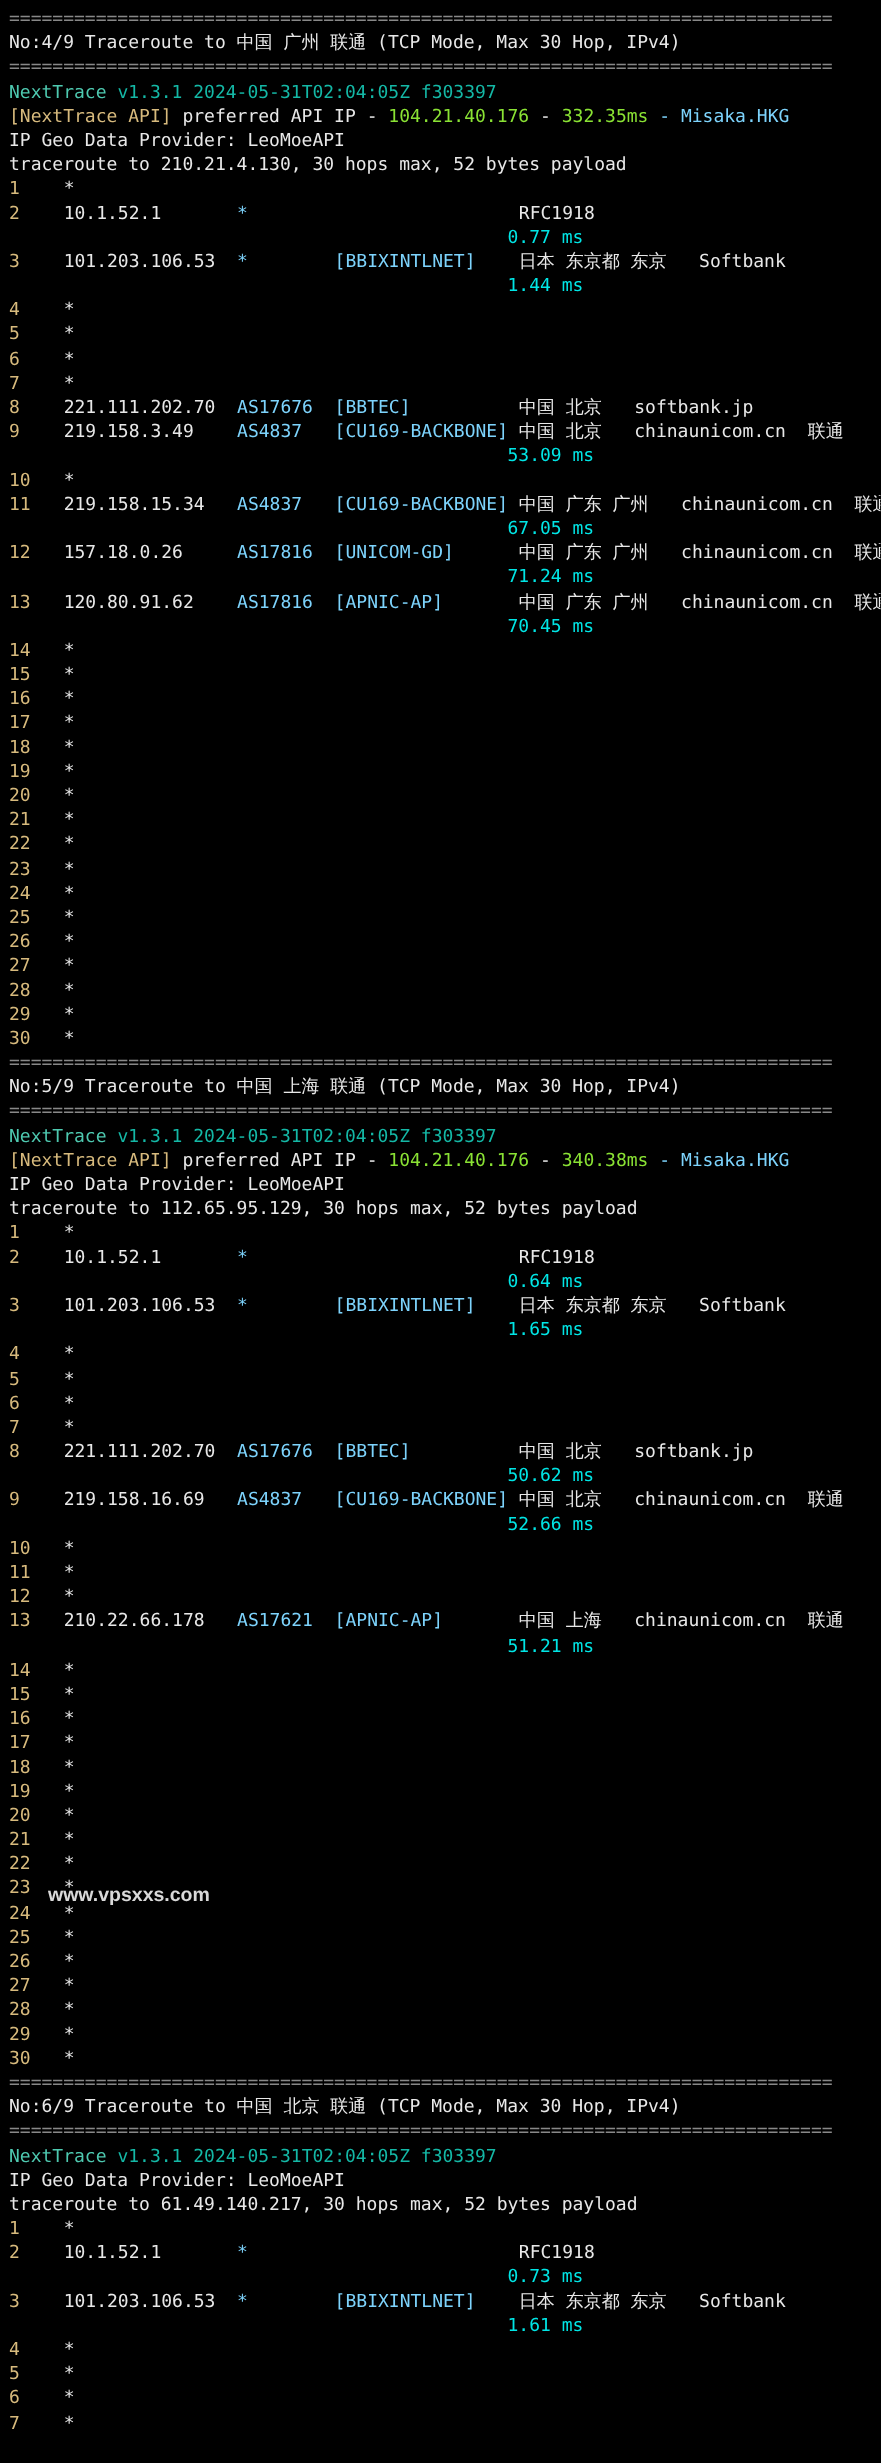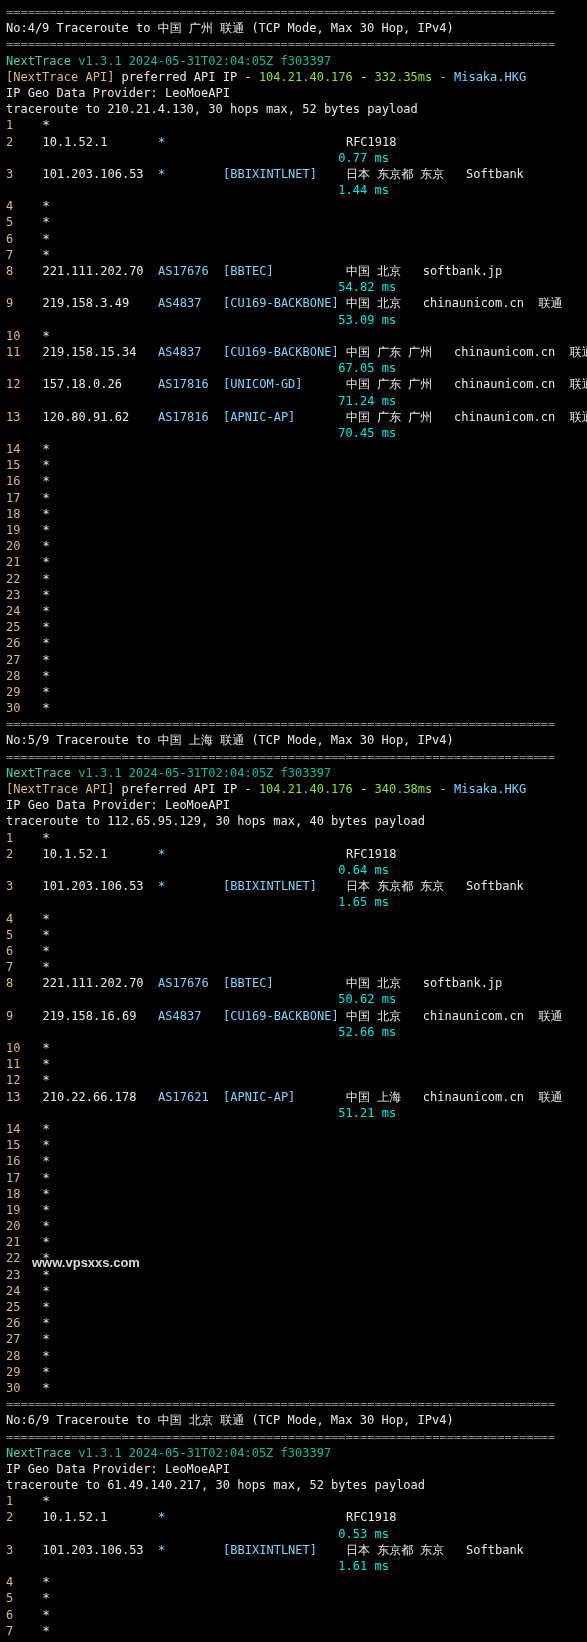--- a/index.html
+++ b/index.html
@@ -46,21 +46,20 @@
     <div class="row"><span class="yellow hopnum">1 </span>  <span class="white">*</span></div>
     <div class="row"><span class="yellow hopnum">2 </span>  <span class="white">10.1.52.1       </span><span class="brightgreen">*        </span><span class="brightgreen">                 </span><span class="white">RFC1918</span></div>
     <div class="row">                                              <span class="brightcyan">0.77 ms</span></div>
     <div class="row"><span class="yellow hopnum">3 </span>  <span class="white">101.203.106.53  </span><span class="brightgreen">*        </span><span class="brightgreen">[BBIXINTLNET]    </span><span class="white">日本 东京都 东京</span>   <span class="white">Softbank</span></div>
     <div class="row">                                              <span class="brightcyan">1.44 ms</span></div>
     <div class="row"><span class="yellow hopnum">4 </span>  <span class="white">*</span></div>
     <div class="row"><span class="yellow hopnum">5 </span>  <span class="white">*</span></div>
     <div class="row"><span class="yellow hopnum">6 </span>  <span class="white">*</span></div>
     <div class="row"><span class="yellow hopnum">7 </span>  <span class="white">*</span></div>
     <div class="row"><span class="yellow hopnum">8 </span>  <span class="white">221.111.202.70  </span><span class="brightgreen">AS17676  </span><span class="brightgreen">[BBTEC]          </span><span class="white">中国 北京</span>   <span class="white">softbank.jp</span></div>
-    <div class="row">                                              <span class="brightcyan">54.82 ms</span></div>
     <div class="row"><span class="yellow hopnum">9 </span>  <span class="white">219.158.3.49    </span><span class="brightgreen">AS4837   </span><span class="brightgreen">[CU169-BACKBONE] </span><span class="white">中国 北京</span>   <span class="white">chinaunicom.cn</span>  <span class="white">联通</span></div>
     <div class="row">                                              <span class="brightcyan">53.09 ms</span></div>
     <div class="row"><span class="yellow hopnum">10</span>  <span class="white">*</span></div>
     <div class="row"><span class="yellow hopnum">11</span>  <span class="white">219.158.15.34   </span><span class="brightgreen">AS4837   </span><span class="brightgreen">[CU169-BACKBONE] </span><span class="white">中国 广东 广州</span>   <span class="white">chinaunicom.cn</span>  <span class="white">联通</span></div>
     <div class="row">                                              <span class="brightcyan">67.05 ms</span></div>
     <div class="row"><span class="yellow hopnum">12</span>  <span class="white">157.18.0.26     </span><span class="brightgreen">AS17816  </span><span class="brightgreen">[UNICOM-GD]      </span><span class="white">中国 广东 广州</span>   <span class="white">chinaunicom.cn</span>  <span class="white">联通</span></div>
     <div class="row">                                              <span class="brightcyan">71.24 ms</span></div>
     <div class="row"><span class="yellow hopnum">13</span>  <span class="white">120.80.91.62    </span><span class="brightgreen">AS17816  </span><span class="brightgreen">[APNIC-AP]       </span><span class="white">中国 广东 广州</span>   <span class="white">chinaunicom.cn</span>  <span class="white">联通</span></div>
     <div class="row">                                              <span class="brightcyan">70.45 ms</span></div>
     <div class="row"><span class="yellow hopnum">14</span>  <span class="white">*</span></div>
@@ -79,21 +78,21 @@
     <div class="row"><span class="yellow hopnum">27</span>  <span class="white">*</span></div>
     <div class="row"><span class="yellow hopnum">28</span>  <span class="white">*</span></div>
     <div class="row"><span class="yellow hopnum">29</span>  <span class="white">*</span></div>
     <div class="row"><span class="yellow hopnum">30</span>  <span class="white">*</span></div>
     <div class="row hr">============================================================================</div>
     <div class="row white">No:5/9 Traceroute to 中国 上海 联通 (TCP Mode, Max 30 Hop, IPv4)</div>
     <div class="row hr">============================================================================</div>
     <div class="row"><span class="cyan">NextTrace</span> <span class="gray">v1.3.1 2024-05-31T02:04:05Z f303397</span></div>
     <div class="row"><span class="yellow">[NextTrace API]</span><span class="white"> preferred API IP - </span><span class="lime">104.21.40.176</span><span class="white"> - </span><span class="lime">340.38ms</span><span class="brightgreen"> - Misaka.HKG</span></div>
     <div class="row white">IP Geo Data Provider: LeoMoeAPI</div>
-    <div class="row white">traceroute to 112.65.95.129, 30 hops max, 40 bytes payload</div>
+    <div class="row white">traceroute to 112.65.95.129, 30 hops max, 52 bytes payload</div>
     <div class="row"><span class="yellow hopnum">1 </span>  <span class="white">*</span></div>
     <div class="row"><span class="yellow hopnum">2 </span>  <span class="white">10.1.52.1       </span><span class="brightgreen">*        </span><span class="brightgreen">                 </span><span class="white">RFC1918</span></div>
     <div class="row">                                              <span class="brightcyan">0.64 ms</span></div>
     <div class="row"><span class="yellow hopnum">3 </span>  <span class="white">101.203.106.53  </span><span class="brightgreen">*        </span><span class="brightgreen">[BBIXINTLNET]    </span><span class="white">日本 东京都 东京</span>   <span class="white">Softbank</span></div>
     <div class="row">                                              <span class="brightcyan">1.65 ms</span></div>
     <div class="row"><span class="yellow hopnum">4 </span>  <span class="white">*</span></div>
     <div class="row"><span class="yellow hopnum">5 </span>  <span class="white">*</span></div>
     <div class="row"><span class="yellow hopnum">6 </span>  <span class="white">*</span></div>
     <div class="row"><span class="yellow hopnum">7 </span>  <span class="white">*</span></div>
     <div class="row"><span class="yellow hopnum">8 </span>  <span class="white">221.111.202.70  </span><span class="brightgreen">AS17676  </span><span class="brightgreen">[BBTEC]          </span><span class="white">中国 北京</span>   <span class="white">softbank.jp</span></div>
@@ -123,21 +122,21 @@
     <div class="row"><span class="yellow hopnum">29</span>  <span class="white">*</span></div>
     <div class="row"><span class="yellow hopnum">30</span>  <span class="white">*</span></div>
     <div class="row hr">============================================================================</div>
     <div class="row white">No:6/9 Traceroute to 中国 北京 联通 (TCP Mode, Max 30 Hop, IPv4)</div>
     <div class="row hr">============================================================================</div>
     <div class="row"><span class="cyan">NextTrace</span> <span class="gray">v1.3.1 2024-05-31T02:04:05Z f303397</span></div>
     <div class="row white">IP Geo Data Provider: LeoMoeAPI</div>
     <div class="row white">traceroute to 61.49.140.217, 30 hops max, 52 bytes payload</div>
     <div class="row"><span class="yellow hopnum">1 </span>  <span class="white">*</span></div>
     <div class="row"><span class="yellow hopnum">2 </span>  <span class="white">10.1.52.1       </span><span class="brightgreen">*        </span><span class="brightgreen">                 </span><span class="white">RFC1918</span></div>
-    <div class="row">                                              <span class="brightcyan">0.53 ms</span></div>
+    <div class="row">                                              <span class="brightcyan">0.73 ms</span></div>
     <div class="row"><span class="yellow hopnum">3 </span>  <span class="white">101.203.106.53  </span><span class="brightgreen">*        </span><span class="brightgreen">[BBIXINTLNET]    </span><span class="white">日本 东京都 东京</span>   <span class="white">Softbank</span></div>
     <div class="row">                                              <span class="brightcyan">1.61 ms</span></div>
     <div class="row"><span class="yellow hopnum">4 </span>  <span class="white">*</span></div>
     <div class="row"><span class="yellow hopnum">5 </span>  <span class="white">*</span></div>
     <div class="row"><span class="yellow hopnum">6 </span>  <span class="white">*</span></div>
     <div class="row"><span class="yellow hopnum">7 </span>  <span class="white">*</span></div>
   </div>
 <div class="watermark" style="top:1254px; left:32px;">www.vpsxxs.com</div>
 
 </body></html>

